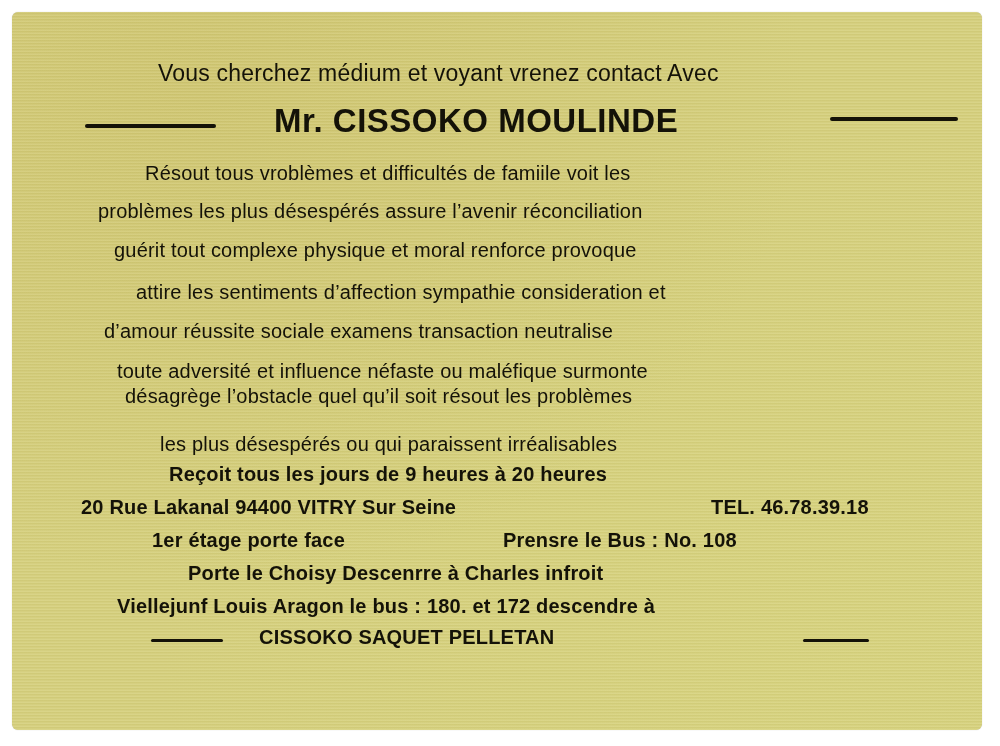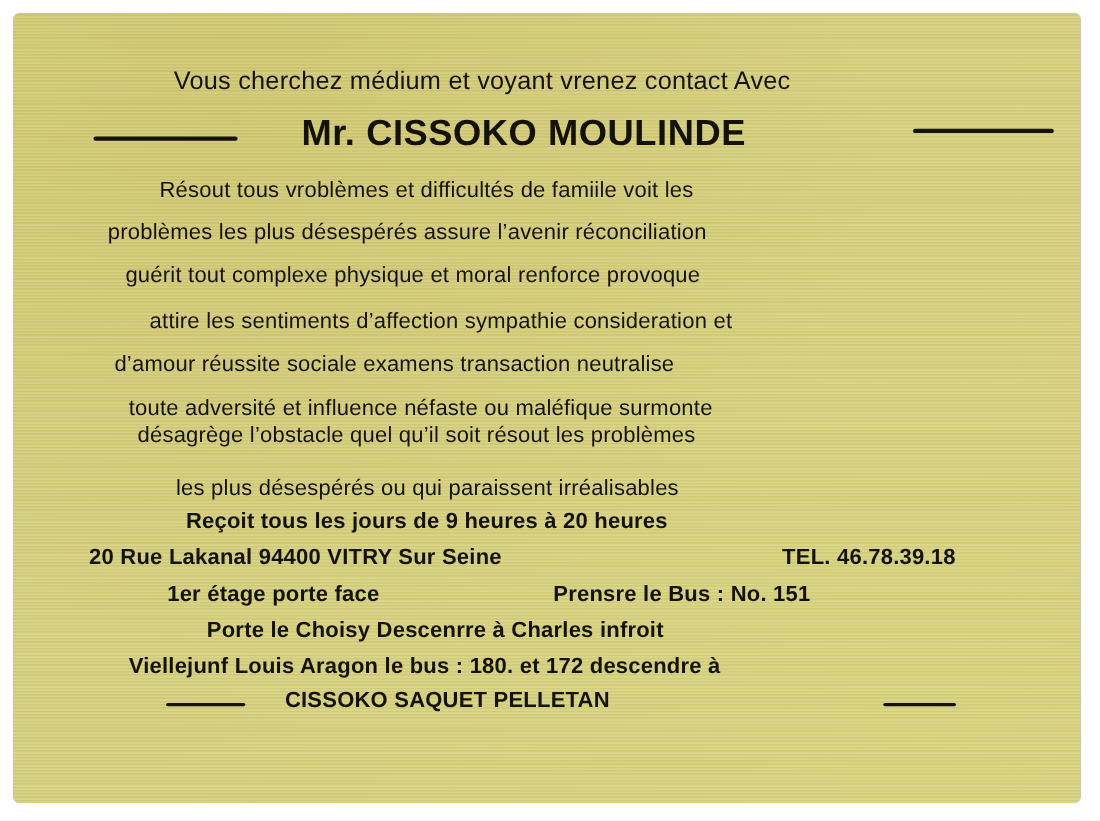--- a/index.html
+++ b/index.html
@@ -69,21 +69,21 @@
   <div class="line" style="left:105px; top:349px;">toute adversité et influence néfaste ou maléfique surmonte</div>
   <div class="line" style="left:113px; top:374px;">désagrège l’obstacle quel qu’il soit résout les problèmes</div>
   <div class="line" style="left:148px; top:422px;">les plus désespérés ou qui paraissent irréalisables</div>
 
   <div class="line bold" style="left:157px; top:452px;">Reçoit tous les jours de 9 heures à 20 heures</div>
 
   <div class="line bold" style="left:69px; top:485px;">20 Rue Lakanal 94400 VITRY Sur Seine</div>
   <div class="line bold" style="left:699px; top:485px;">TEL. 46.78.39.18</div>
 
   <div class="line bold" style="left:110px; top:518px;margin-left:30px;">1er étage porte face</div>
-  <div class="line bold" style="left:491px; top:518px;">Prensre le Bus : No. 151</div>
+  <div class="line bold" style="left:491px; top:518px;">Prensre le Bus : No. 108</div>
 
   <div class="line bold" style="left:176px; top:551px;">Porte le Choisy Descenrre à Charles infroit</div>
   <div class="line bold" style="left:105px; top:584px;">Viellejunf Louis Aragon le bus : 180. et 172 descendre à</div>
 
   <div class="rule thin" style="left:139px; top:627px; width:72px;"></div>
   <div class="line bold" style="left:247px; top:615px;">CISSOKO SAQUET PELLETAN</div>
   <div class="rule thin" style="left:791px; top:627px; width:66px;"></div>
 
 </div>
 

